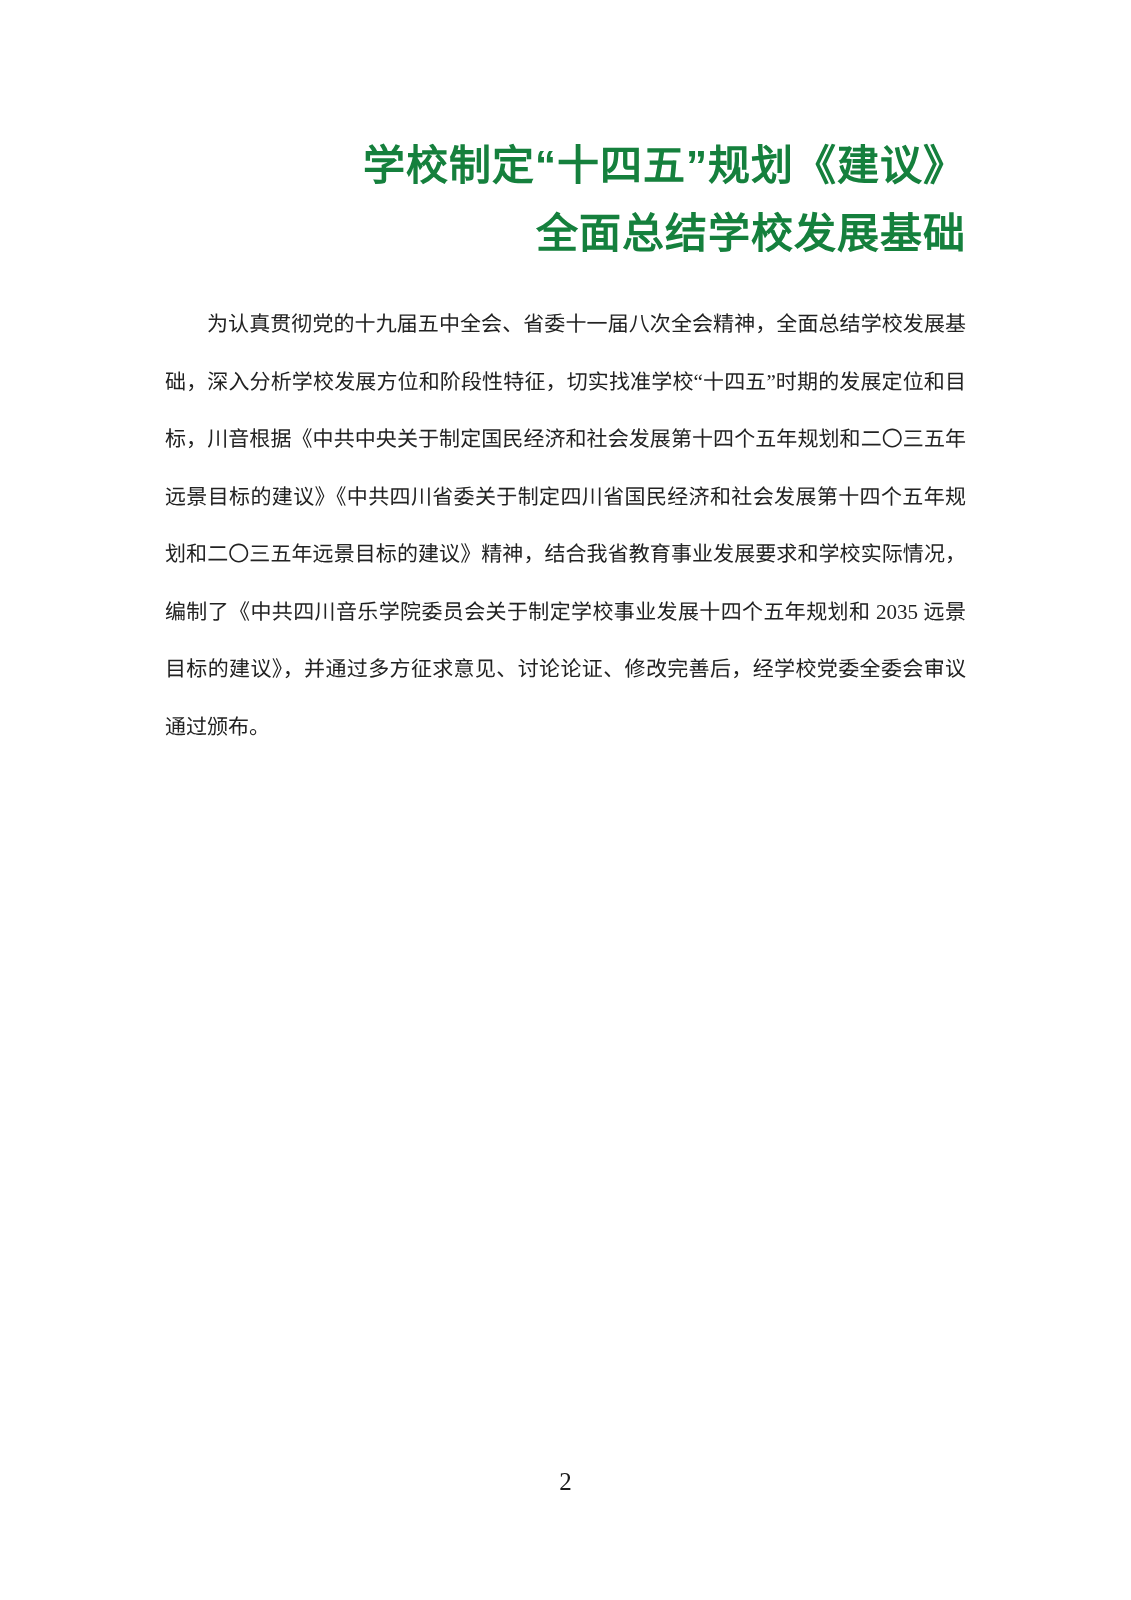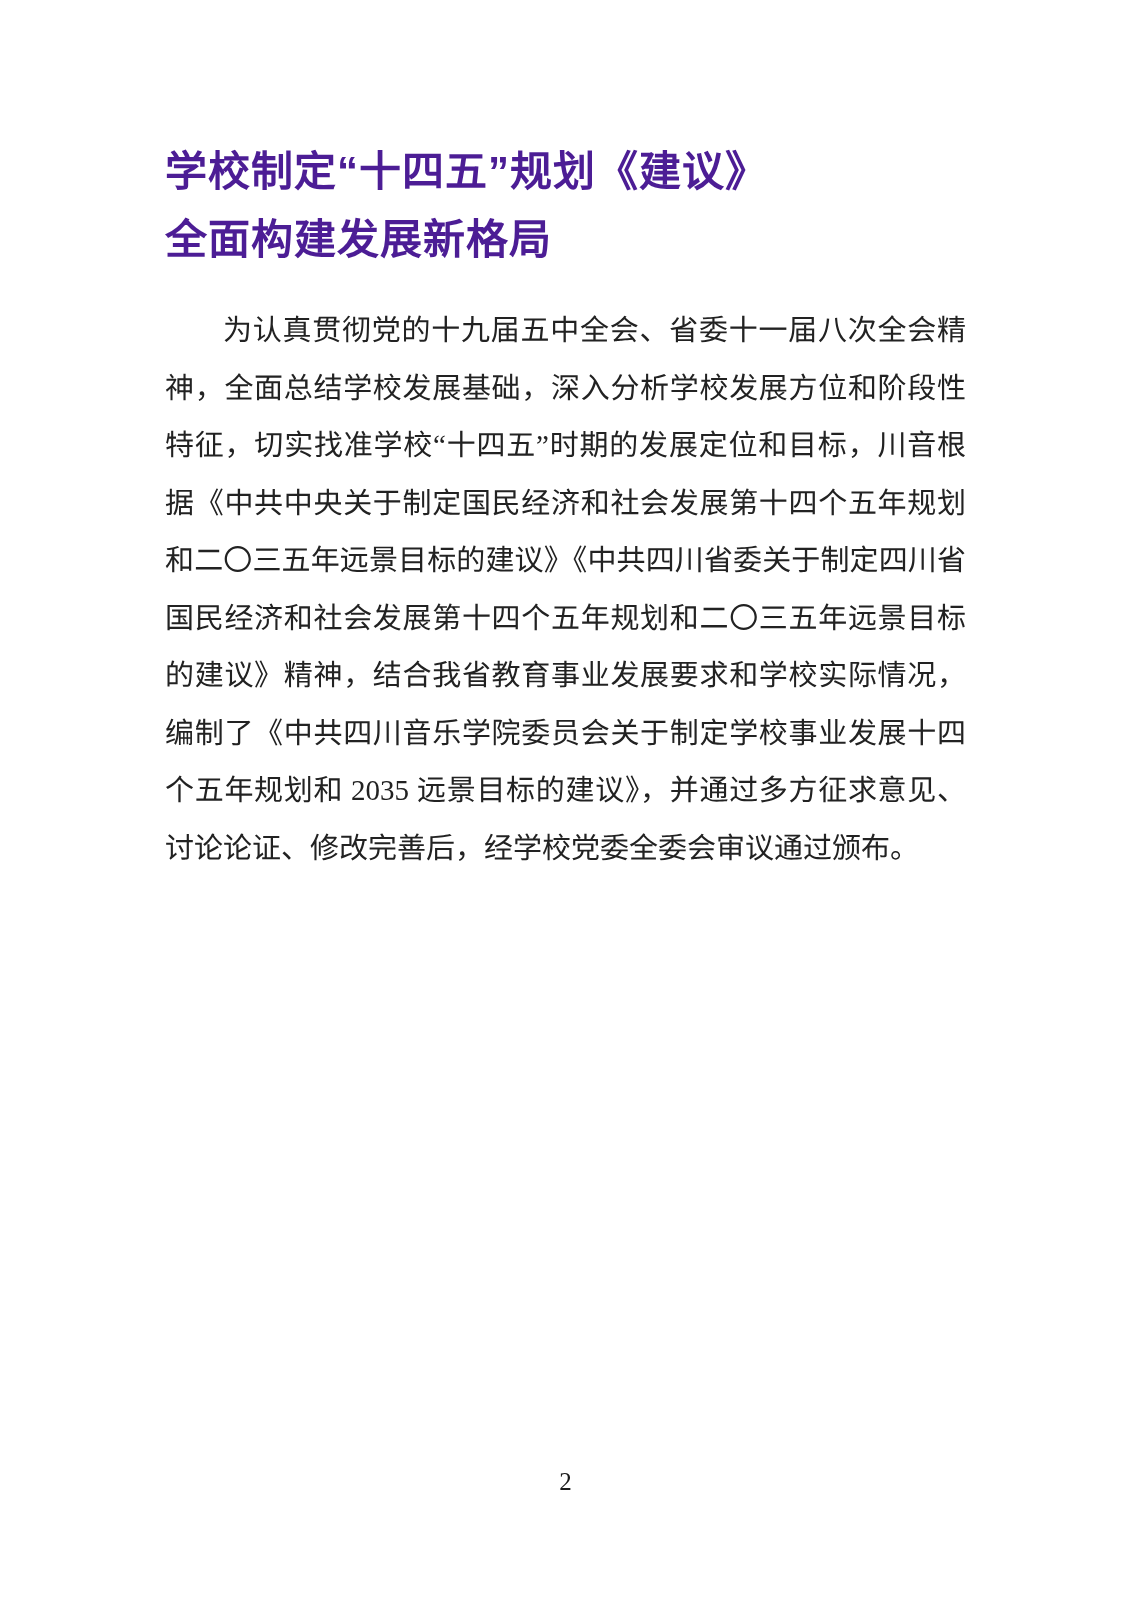--- a/index.html
+++ b/index.html
@@ -15,32 +15,31 @@
     color: #1a1a1a;
   }
   .content {
     position: absolute;
     left: 165px;
     top: 0;
     width: 801px;
   }
   .doc-title {
     padding-top: 132px;
-    text-align: left;
+    text-align: right;
     font-family: "Liberation Sans", "DejaVu Sans", sans-serif;
     font-weight: 700;
     font-size: 42px;
     line-height: 68px;
-    color: #4c1d95;
+    color: #15803d;
     letter-spacing: 1px;
-    margin-top: 6px;
   }
   .doc-body {
     margin-top: 28px;
-    font-size: 29px;
+    font-size: 21px;
     line-height: 57.5px;
     text-align: justify;
     text-justify: inter-ideograph;
     color: #222222;
   }
   .doc-body p {
     text-indent: 2em;
   }
   .bold-lead {
     font-family: "Liberation Sans", "DejaVu Sans", sans-serif;
@@ -59,21 +58,21 @@
   }
 </style>
 </head>
 <body>
 
 <div class="page">
   <div class="content">
 
     <div class="doc-title">
       <div>学校制定“十四五”规划《建议》</div>
-      <div>全面构建发展新格局</div>
+      <div>全面总结学校发展基础</div>
     </div>
 
     <div class="doc-body">
       <p>为认真贯彻党的十九届五中全会、省委十一届八次全会精神，全面总结学校发展基础，深入分析学校发展方位和阶段性特征，切实找准学校“十四五”时期的发展定位和目标，川音根据《中共中央关于制定国民经济和社会发展第十四个五年规划和二〇三五年远景目标的建议》《中共四川省委关于制定四川省国民经济和社会发展第十四个五年规划和二〇三五年远景目标的建议》精神，结合我省教育事业发展要求和学校实际情况，编制了《中共四川音乐学院委员会关于制定学校事业发展十四个五年规划和 2035 远景目标的建议》，并通过多方征求意见、讨论论证、修改完善后，经学校党委全委会审议通过颁布。</p>
     </div>
 
   </div>
 
   <div class="page-number">2</div>
 </div>

